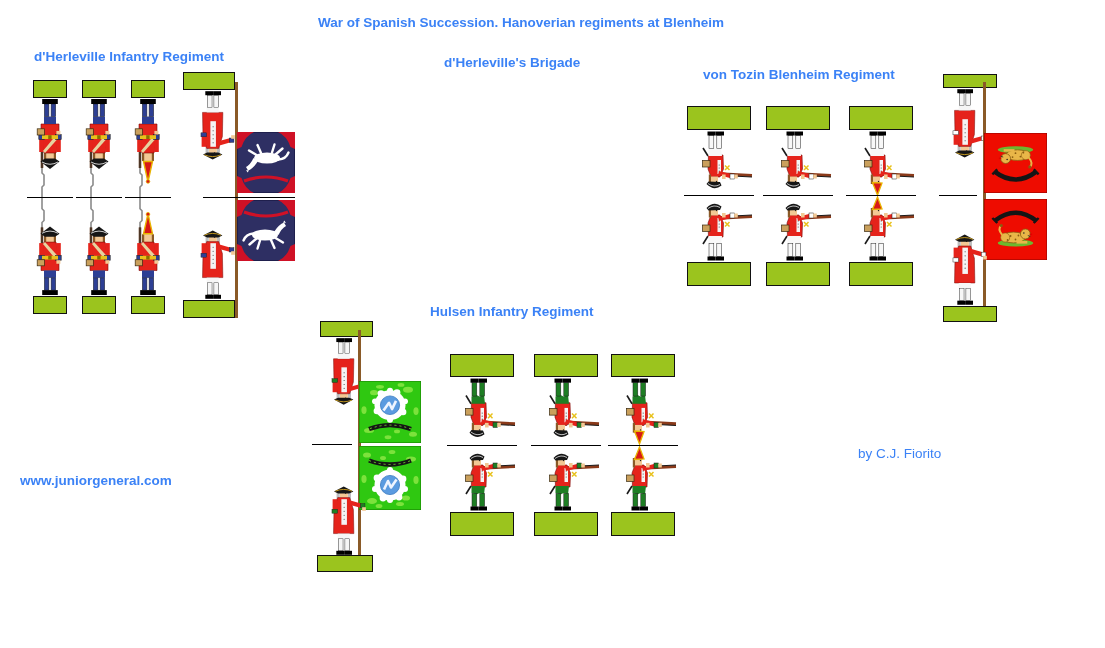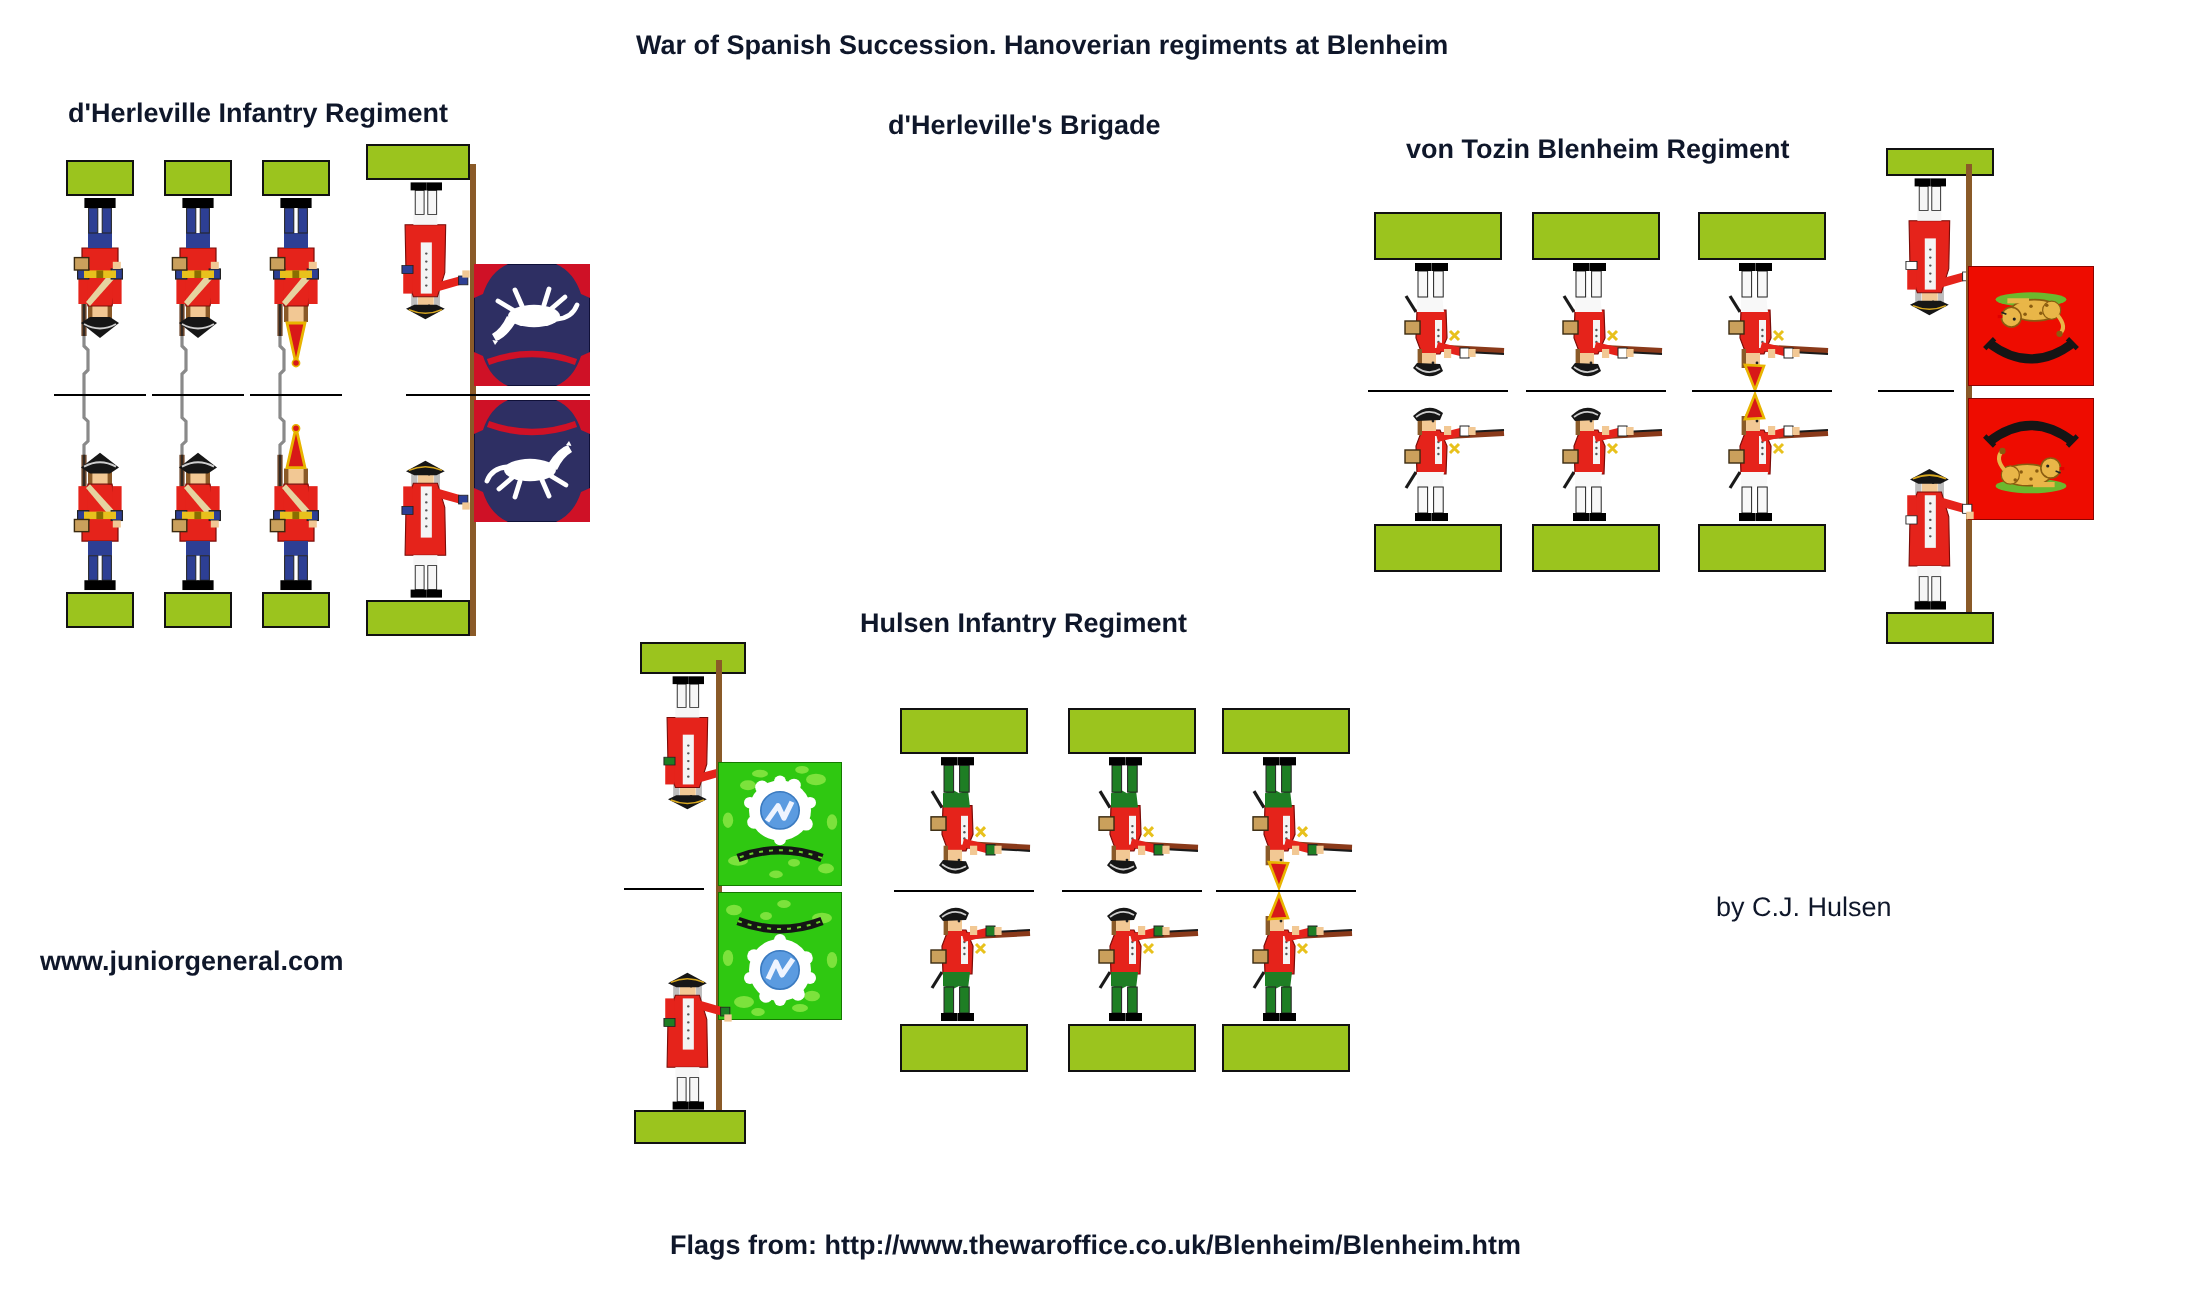--- a/index.html
+++ b/index.html
@@ -1,17 +1,17 @@
 <!DOCTYPE html>
 <html><head>
 <meta charset="utf-8">
 <style>
   html,body{margin:0;padding:0;background:#fff;}
   .canvas{position:relative;width:1105px;height:648px;background:#fff;overflow:hidden;
-          font-family:"Liberation Sans","DejaVu Sans",sans-serif;color:#0f172a;}
+          font-family:"Liberation Sans","DejaVu Sans",sans-serif;color:#3b82f6;}
   .txt{position:absolute;white-space:nowrap;font-size:13.5px;font-weight:bold;}
   .txt.it{}
   .txt.normal{font-weight:normal;}
   .reg{position:absolute;left:0;top:0;width:100%;height:100%;pointer-events:none;}
   .strip,.ensign{position:absolute;}
   .base{position:absolute;background:var(--base,#9bc41e);border:1.3px solid #111;box-sizing:border-box;}
   .fig{position:absolute;}
   .flipv{transform:scaleY(-1);}
   .rot180{transform:rotate(180deg);}
   .fold{position:absolute;border-top:1.5px solid #000;height:0;}
@@ -398,15 +398,14 @@
         </svg>
       <div class="fold"></div>
       <svg class="fig f-bot" width="66" height="66" viewBox="0 0 66 66" preserveAspectRatio="none">
           <use href="#m-fire-g"></use>
         </svg>
       <div class="base b-bot"></div>
     </div>
   </div>
 
   <div class="txt" style="left:20px;top:473px">www.juniorgeneral.com</div>
-  <div class="txt normal" style="left:858px;top:446px">by C.J. Hulsen</div>
-  <div class="txt it" style="left:335px;top:615px">Flags from: http://www.thewaroffice.co.uk/Blenheim/Blenheim.htm</div>
+  <div class="txt normal" style="left:858px;top:446px">by C.J. Fiorito</div>
 </div>
 
 </body></html>

